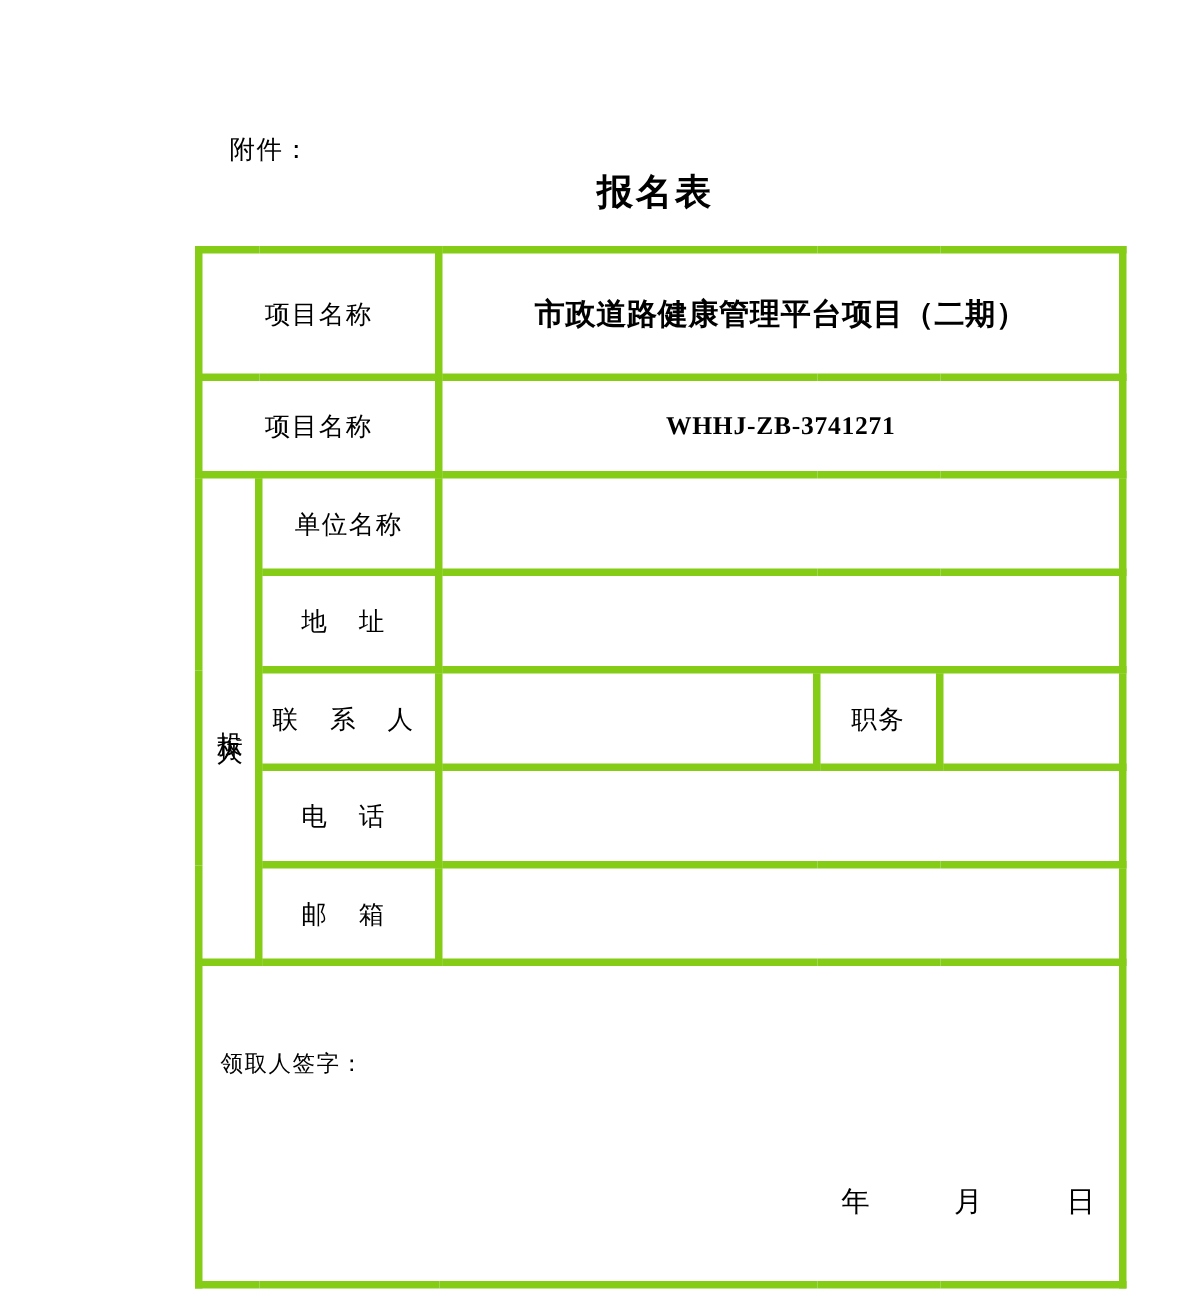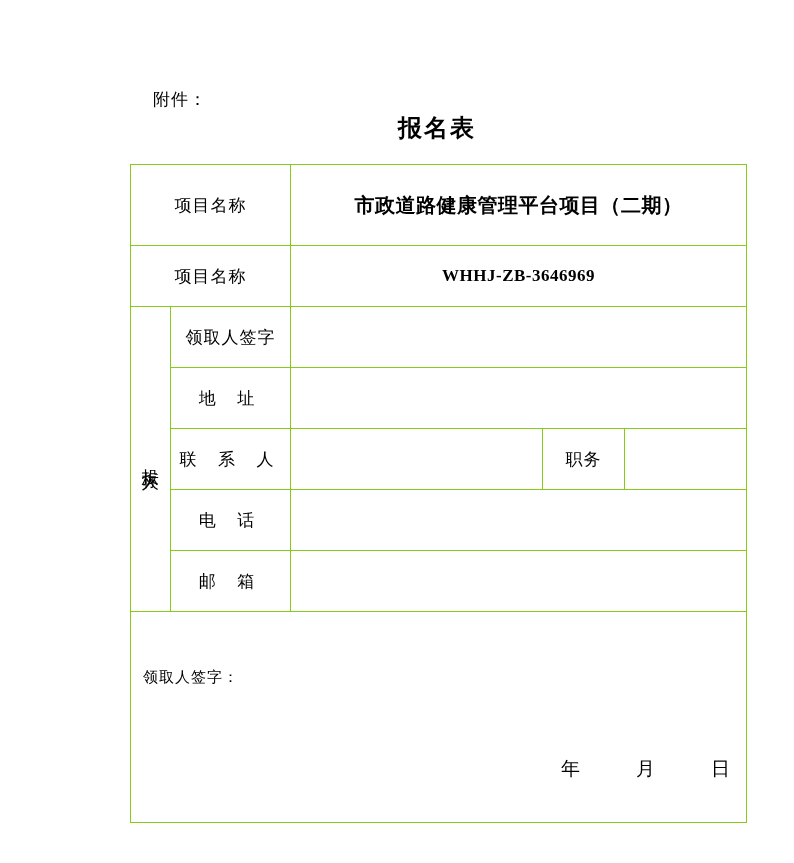--- a/index.html
+++ b/index.html
@@ -43,21 +43,21 @@
   }
   table.form-table {
     position: absolute;
     left: 90px;
     top: 164px;
     width: 616px;
     border-collapse: collapse;
     table-layout: fixed;
   }
   table.form-table td {
-    border: 1px solid #84cc16;
+    border: 5px solid #84cc16;
     padding: 0;
     vertical-align: middle;
     text-align: center;
   }
   .cell-label {
     font-size: 17px;
     font-family: "DejaVu Sans", "Liberation Sans", sans-serif;
     letter-spacing: 1px;
   }
   .cell-label.spaced {
@@ -137,30 +137,30 @@
         </td>
         <td class="row-h1" colspan="3">
           <span class="cell-value-bold">市政道路健康管理平台项目（二期）</span>
         </td>
       </tr>
       <tr>
         <td class="row-h2" colspan="2">
           <span class="cell-label">项目名称</span>
         </td>
         <td class="row-h2" colspan="3">
-          <span class="cell-value-serif">WHHJ-ZB-3646969</span>
+          <span class="cell-value-serif">WHHJ-ZB-3741271</span>
         </td>
       </tr>
 
       <tr>
         <td class="row-sub" rowspan="5">
           <span class="vertical-label">投标人</span>
         </td>
         <td class="row-sub">
-          <span class="cell-label">领取人签字</span>
+          <span class="cell-label">单位名称</span>
         </td>
         <td class="row-sub" colspan="3">
           <span class="cell-value-bold"></span>
         </td>
       </tr>
 
       <tr>
         <td class="row-sub">
           <span class="cell-label spaced">地    址</span>
         </td>

